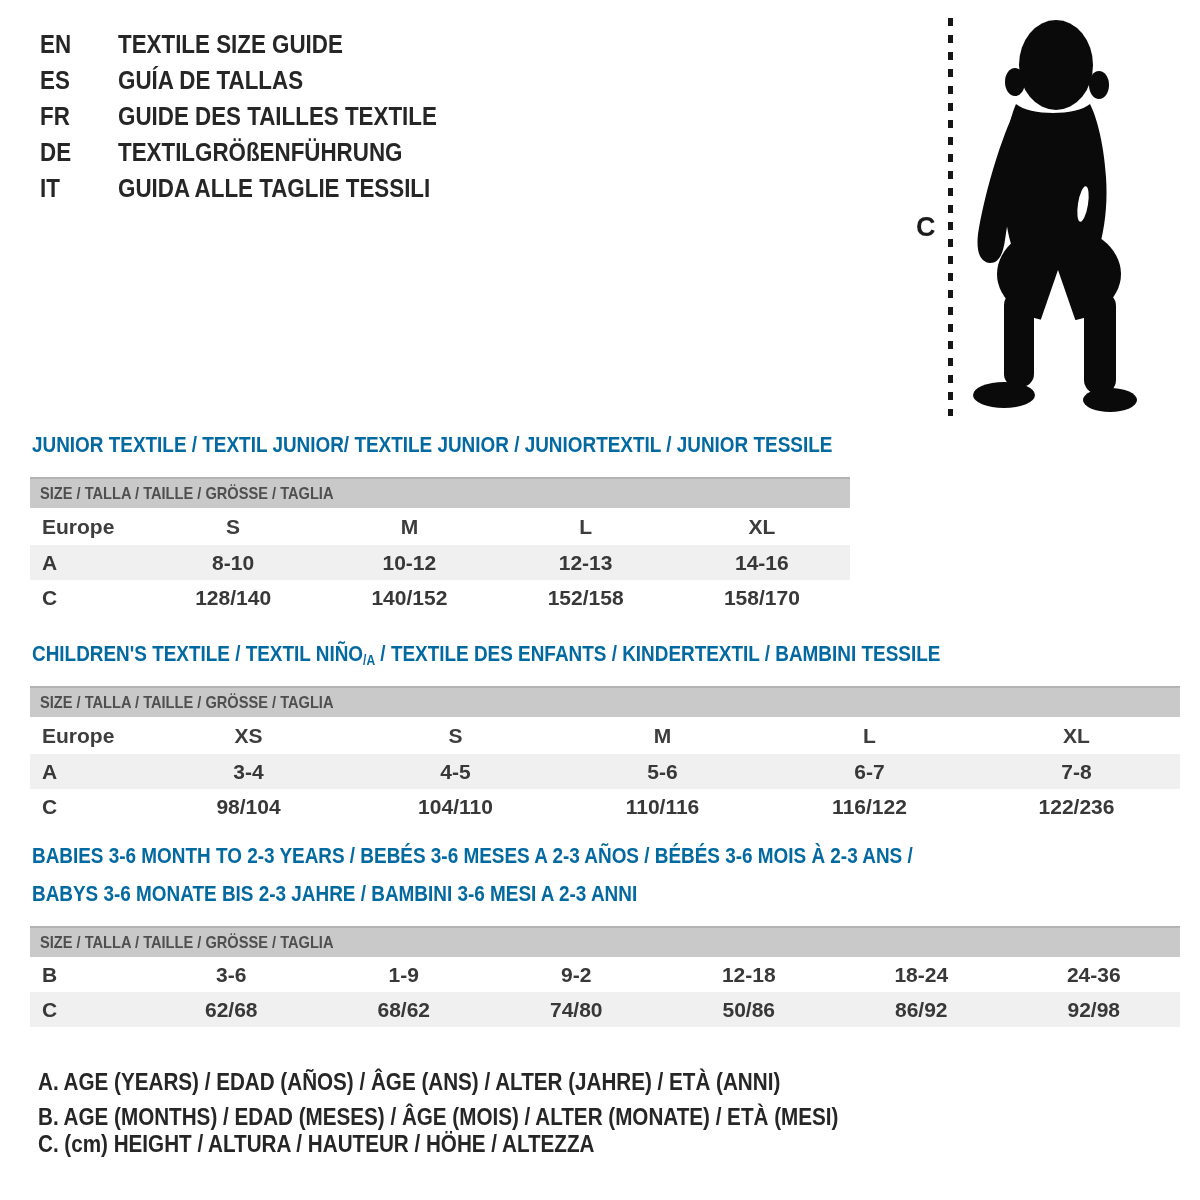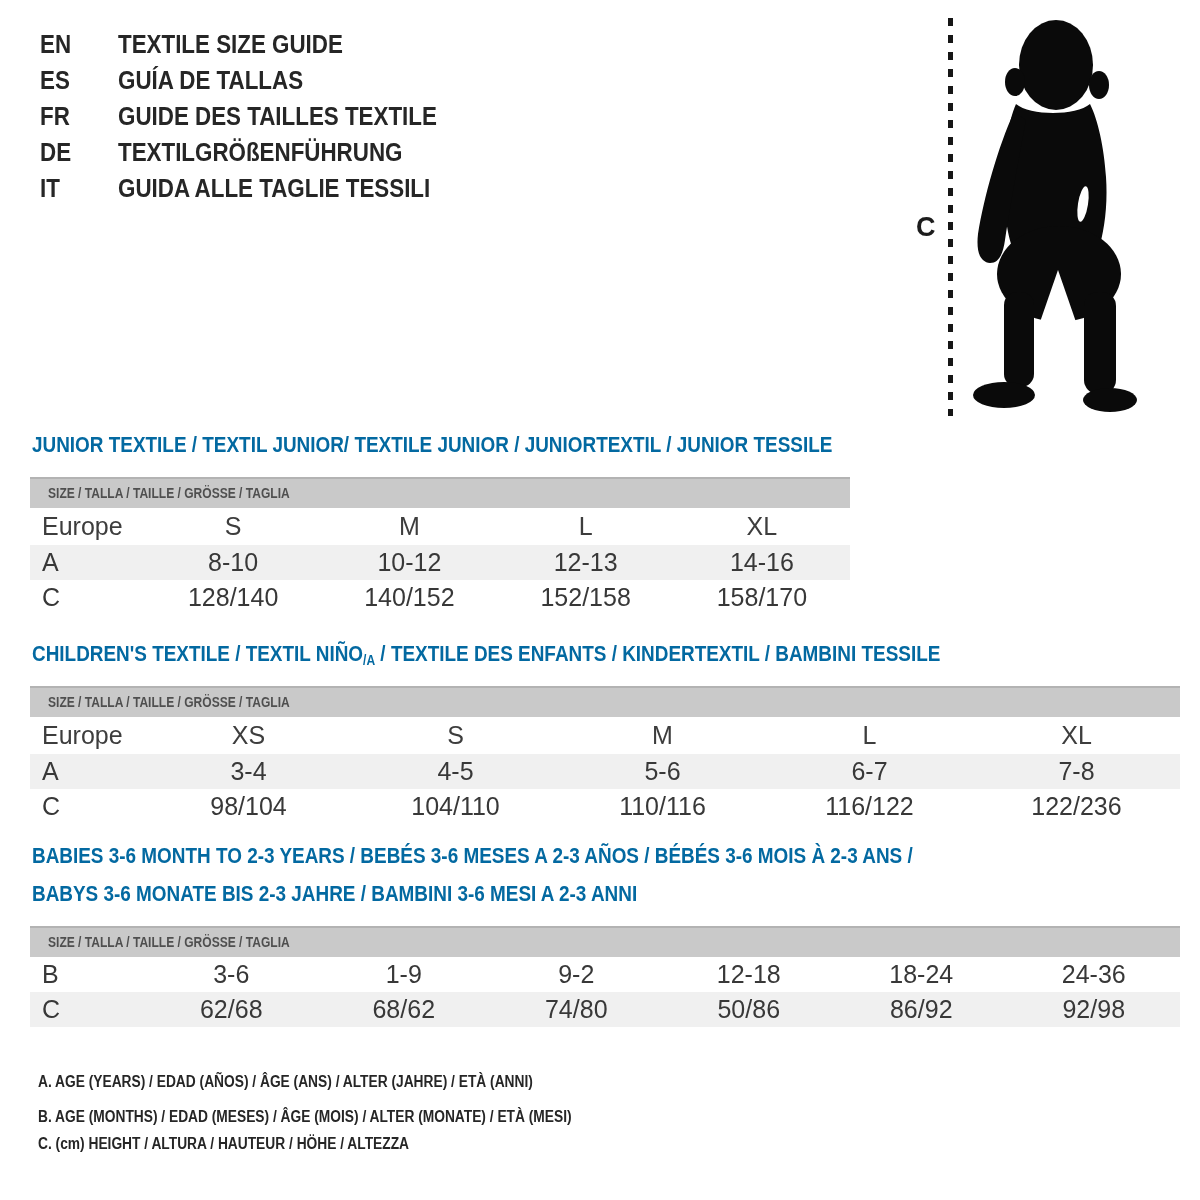--- a/index.html
+++ b/index.html
@@ -40,35 +40,35 @@
     font-size: 22px; font-weight: bold; color: #0369a1;
     line-height: 28px; white-space: nowrap;
   }
   .sub { font-size: 14px; vertical-align: -4px; }
   
   .tbl { position: absolute; }
   .band {
     height: 29px; line-height: 29px;
     background: #c9c9c9;
     border-top: 2px solid #b3b3b3;
-    padding-left: 18px;
-    font-size: 14px; font-weight: bold; color: #4f4f4f;
+    padding-left: 10px;
+    font-size: 17px; font-weight: bold; color: #4f4f4f;
   }
   table { width: 100%; border-collapse: collapse; table-layout: fixed; }
   td {
-    font-size: 25px; font-weight: normal; color: #383838;
+    font-size: 21px; font-weight: bold; color: #383838;
     text-align: center; height: 35px; padding: 0;
   }
   tr.hdr td { height: 37px; color: #3d3d3d; }
   td.lbl { text-align: left; padding-left: 12px; width: 115px; }
   tr.alt td { background: #f0f0f0; }
   
   .legend-line {
     position: absolute; left: 38px;
-    font-size: 16px; font-weight: bold; color: #262626;
+    font-size: 24px; font-weight: bold; color: #262626;
     line-height: 31px; white-space: nowrap;
   }
 </style>
 </head>
 <body>
 
 <div>
   <div class="lang-row" style="top:26px">
     <span class="lang-code cond">EN</span><span class="lang-label cond">TEXTILE SIZE GUIDE</span>
   </div>

